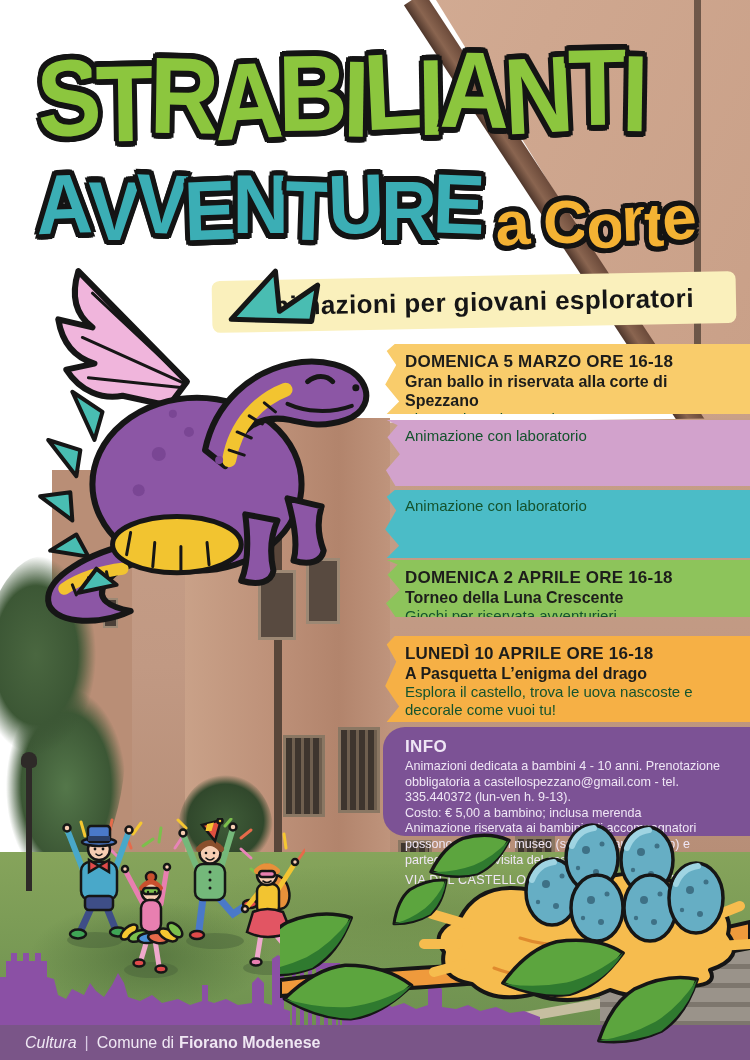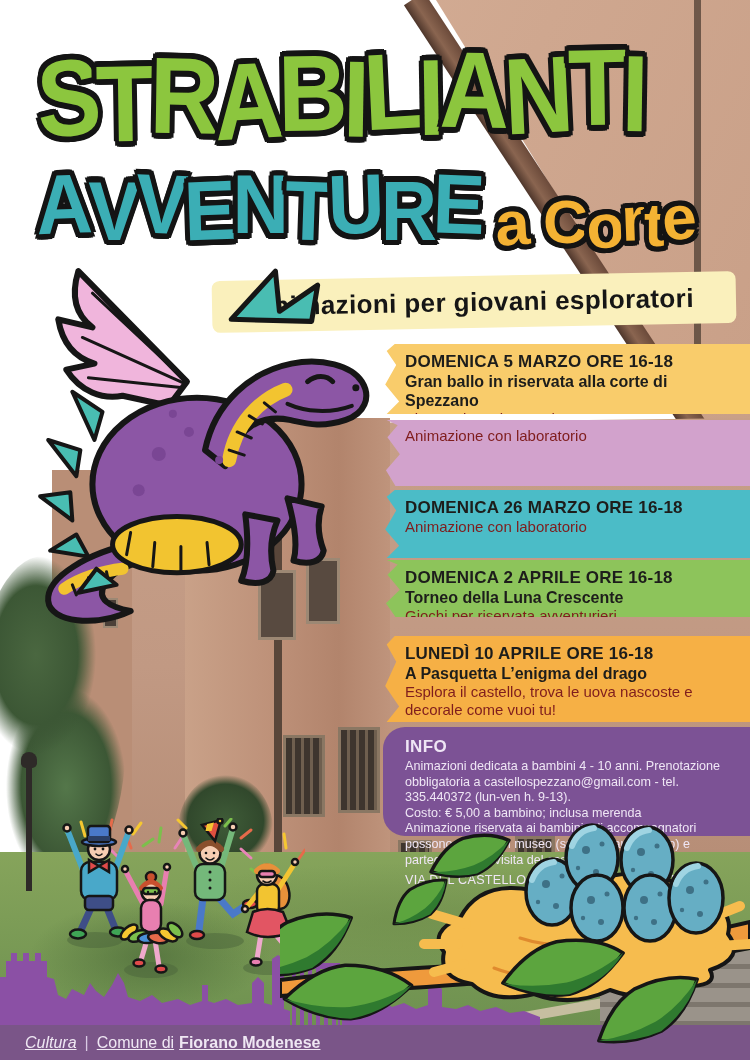--- a/index.html
+++ b/index.html
@@ -69,37 +69,37 @@
     background:#faf0bc;transform:rotate(-1.1deg);border-radius:8px;
     display:flex;align-items:center;justify-content:center;}
   .banner span{font-size:26px;font-weight:bold;color:#161616;letter-spacing:.4px;}
 
   
   .event{position:absolute;z-index:5;left:383px;width:367px;padding:7px 8px 0 22px;color:#1d1d1b;}
   .event.raggedA{clip-path:polygon(3.2% 0,100% 0,100% 100%,1% 100%,4.4% 82%,.6% 58%,3.6% 30%,1% 10%);}
   .event.raggedB{clip-path:polygon(1% 0,100% 0,100% 100%,3.4% 100%,.8% 76%,4.6% 52%,1.2% 26%,4% 8%);}
   .ev-date{font-size:17px;font-weight:800;letter-spacing:.2px;line-height:21px;}
   .ev-title{font-size:16px;font-weight:bold;line-height:19px;}
-  .ev-desc{font-size:15px;line-height:18px;color:#7f1d1d;}
+  .ev-desc{font-size:15px;line-height:18px;color:#14532d;}
 
   .info{position:absolute;z-index:5;left:383px;top:727px;width:367px;height:109px;
     border-radius:22px 0 0 22px;padding:10px 14px 0 22px;color:#efe6f5;}
   .info .h{font-size:17px;font-weight:bold;letter-spacing:.4px;margin-bottom:2px;}
   .info .l{font-size:12.6px;line-height:15.6px;}
   .info .addr{font-size:12.6px;margin-top:5px;letter-spacing:.3px;}
 
   
   .dragon{position:absolute;z-index:6;left:18px;top:253px;width:362px;height:372px;}
   .children{position:absolute;z-index:4;left:55px;top:818px;width:250px;height:200px;}
   .skyline{position:absolute;z-index:5;left:0;top:925px;width:540px;height:100px;}
   .nest{position:absolute;z-index:7;left:280px;top:818px;width:470px;height:242px;}
 
   
   .footer{position:absolute;z-index:6;left:0;top:1025px;width:750px;height:35px;background:#7a5588;
-    display:flex;align-items:center;padding-left:25px;color:#efe7f3;font-size:16px;text-decoration:underline;}
+    display:flex;align-items:center;padding-left:25px;color:#efe7f3;font-size:16px;}
   .footer .it{font-style:italic;margin-right:8px;}
   .footer .sep{color:#d9c9e4;margin-right:8px;font-weight:300;}
   .footer .reg{margin-right:5px;}
   .footer .b{font-weight:bold;}
 </style>
 </head>
 <body>
 
 <div class="poster">
 
@@ -179,21 +179,20 @@
 
   <div class="event raggedA" style="top: 344px; height: 70px; background-color: rgb(249, 204, 107);">
     <div class="ev-date">DOMENICA 5 MARZO ORE 16-18</div>
     <div class="ev-title">Gran ballo in riservata alla corte di Spezzano</div>
     <div class="ev-desc">Vi aspettiamo in maschera!</div>
   </div>
   <div class="event raggedB" style="top: 420px; height: 66px; background-color: rgb(210, 162, 204);">
     <div class="ev-desc">Animazione con laboratorio</div>
   </div>
   <div class="event raggedA" style="top: 490px; height: 68px; background-color: rgb(75, 188, 199);">
-    <div class="ev-date">DOMENICA 26 MARZO ORE 16-18</div>
     <div class="ev-desc">Animazione con laboratorio</div>
   </div>
   <div class="event raggedB" style="top: 560px; height: 57px; background-color: rgb(141, 196, 91);">
     <div class="ev-date">DOMENICA 2 APRILE ORE 16-18</div>
     <div class="ev-title">Torneo della Luna Crescente</div>
     <div class="ev-desc">Giochi per riservata avventurieri.</div>
   </div>
   <div class="event raggedA" style="top: 636px; height: 86px; background-color: rgb(246, 176, 69);">
     <div class="ev-date">LUNEDÌ 10 APRILE ORE 16-18</div>
     <div class="ev-title">A Pasquetta L’enigma del drago</div>

